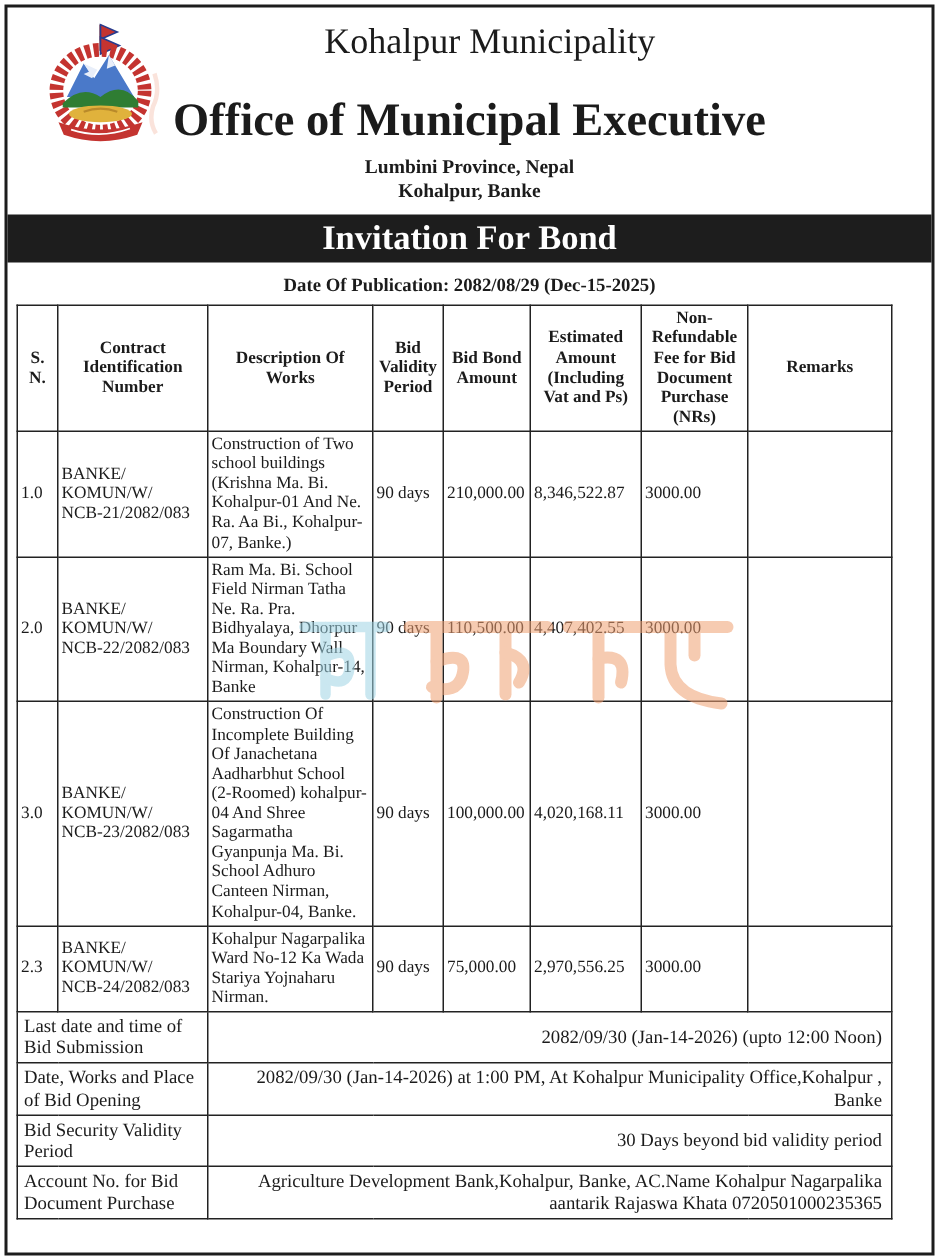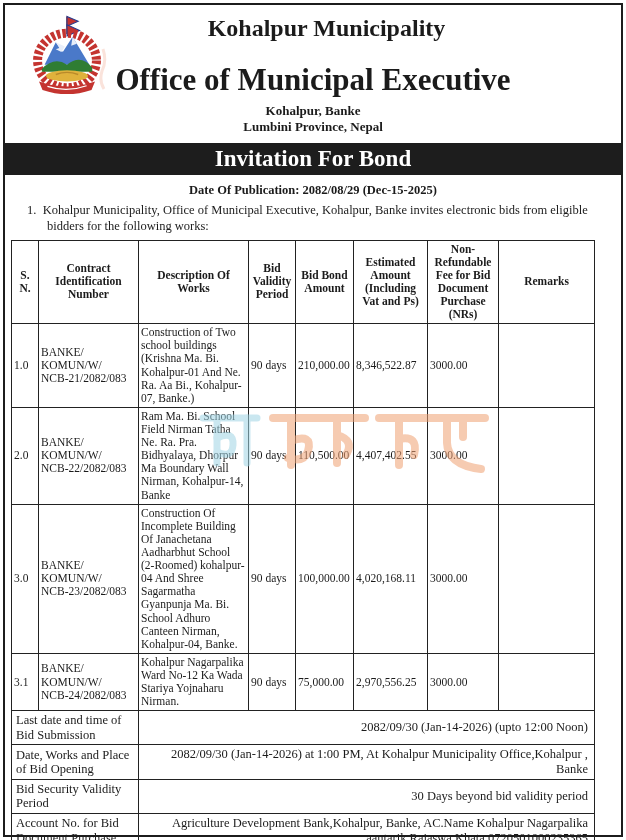--- a/index.html
+++ b/index.html
@@ -4,21 +4,21 @@
 <style>
   html,body{margin:0;padding:0;background:#fff;}
   body{width:626px;height:840px;position:relative;font-family:"Liberation Serif",serif;color:#1b1b1b;overflow:hidden;}
   .page-border{position:absolute;left:3px;top:3px;width:616px;height:830px;border:2px solid #1c1c1c;background:#fff;}
   .content{position:relative;width:100%;height:100%;}
 
   
   .header-block{text-align:center;padding-top:8px;position:relative;}
   .logo{position:absolute;left:27px;top:9px;width:70px;height:86px;}
   .hdr-smudge{position:absolute;left:93px;top:42px;opacity:.35;}
-  .muni-title{font-size:24px;font-weight:bold;line-height:1.15;margin:2px 0 0;padding-left:27px;}
+  .muni-title{font-size:24px;font-weight:normal;line-height:1.15;margin:2px 0 0;padding-left:27px;}
   .office-title{font-size:31px;font-weight:bold;line-height:1.15;margin:19px 0 6px;}
   .addr{font-size:13px;font-weight:bold;line-height:1.25;}
 
   .banner{background:#1d1d1d;color:#fff;text-align:center;font-weight:bold;font-size:23px;line-height:1.2;padding:2px 0 3px;margin-top:7px;}
   .pub-date{text-align:center;font-weight:bold;font-size:12.5px;margin:8px 0 5px;}
 
   .intro{font-size:12.5px;line-height:1.25;margin:0 16px 5px 22px;padding-left:20px;text-indent:-20px;}
   .intro .num{font-weight:normal;}
 
   
@@ -81,28 +81,27 @@
         <path d="M22 103 Q50 112 78 102" stroke="#fff" stroke-width="1.6" fill="none"></path>
       </svg>
     </div>
     <div class="hdr-smudge">
       <svg width="10" height="44" viewBox="0 0 10 44">
             <path d="M5 2 Q9 14 4 24 Q1 34 6 42" stroke="#f2b09a" stroke-width="3" fill="none"></path>
           </svg>
     </div>
     <div class="muni-title">Kohalpur Municipality</div>
     <div class="office-title">Office of Municipal Executive</div>
+    <div class="addr">Lumbini Province, Nepal</div>
     <div class="addr">Kohalpur, Banke</div>
-    <div class="addr">Lumbini Province, Nepal</div>
   </div>
 
   <div class="banner">Invitation For Bond</div>
   <div class="pub-date">Date Of Publication: 2082/08/29 (Dec-15-2025)</div>
 
-  <div class="intro"><span class="num">1.</span>&nbsp;&nbsp;<span>Kohalpur  Municipality, Office of Municipal Executive, Kohalpur, Banke  invites  electronic bids  from eligible bidders for the following works:</span></div>
 
   <table class="bids">
     <colgroup>
       <col style="width:27px">
           <col style="width:100px">
           <col style="width:110px">
           <col style="width:47px">
       <col style="width:58px">
           <col style="width:74px">
           <col style="width:71px">
@@ -153,21 +152,21 @@
 NCB-23/2082/083</td>
       <td class="c">Construction Of Incomplete Building Of Janachetana Aadharbhut School (2-Roomed) kohalpur-04 And Shree Sagarmatha Gyanpunja Ma. Bi. School Adhuro Canteen Nirman, Kohalpur-04, Banke.</td>
       <td class="c">90 days</td>
       <td class="c">100,000.00</td>
       <td class="c">4,020,168.11</td>
       <td class="c">3000.00</td>
       <td class="c"></td>
     </tr>
 
     <tr>
-      <td class="c">3.1</td>
+      <td class="c">2.3</td>
       <td class="c prewrap">BANKE/
 KOMUN/W/
 NCB-24/2082/083</td>
       <td class="c">Kohalpur Nagarpalika Ward No-12 Ka Wada Stariya Yojnaharu Nirman.</td>
       <td class="c">90 days</td>
       <td class="c">75,000.00</td>
       <td class="c">2,970,556.25</td>
       <td class="c">3000.00</td>
       <td class="c"></td>
     </tr>

